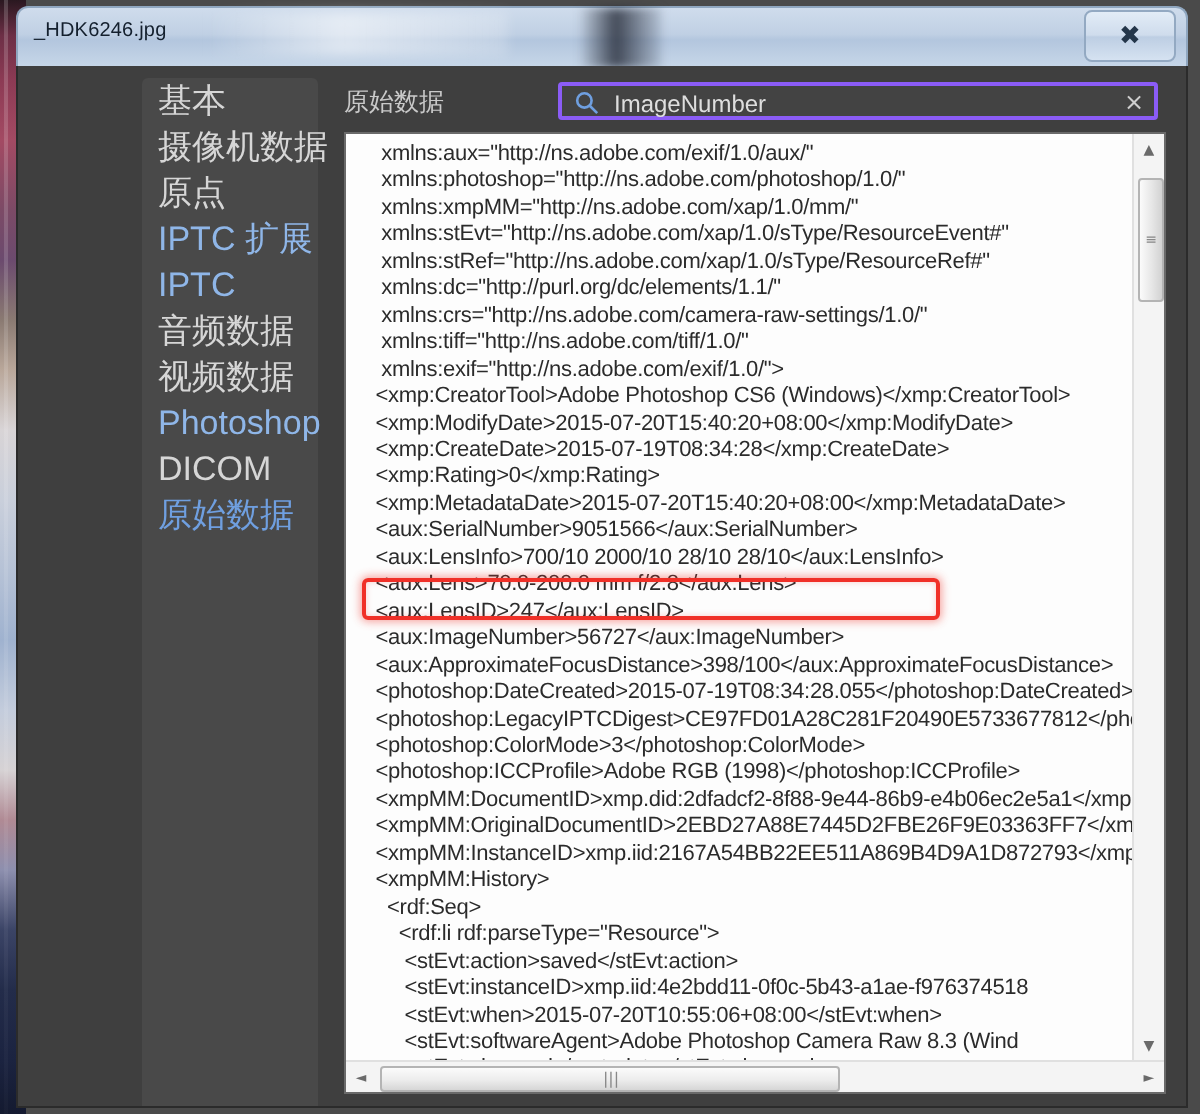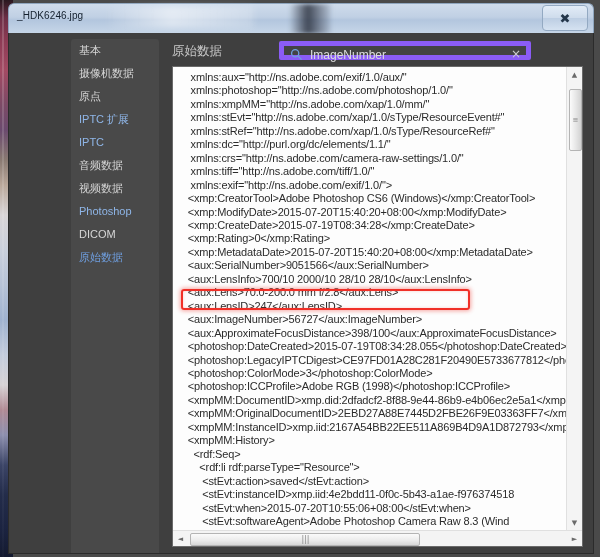--- a/index.html
+++ b/index.html
@@ -131,42 +131,42 @@
     left: 62px; top: 6px;
     width: 88px; bottom: 0;
     background: #494949;
     border-top-left-radius: 3px;
     border-top-right-radius: 3px;
   }
   .side-item {
     height: 23px;
     line-height: 23px;
     padding-left: 8px;
-    font-size: 11px;
+    font-size: 17px;
     color: #d6d6d6;
     white-space: nowrap;
     cursor: pointer;
   }
   .side-item.blue { color: #8fb6e8; }
   .side-item.sel  { color: #6f9fe0; }
 
   
   .pane-label {
     position: absolute;
     left: 163px; top: 10px;
     font-size: 12.5px;
     color: #c9c9c9;
     white-space: nowrap;
   }
   .searchbox {
     position: absolute;
     left: 270px; top: 8px;
-    width: 252px; height: 19px;
+    width: 300px; height: 19px;
     background: #434343;
-    border: 5px solid #8b5cf6;
+    border: 2px solid #8b5cf6;
     border-radius: 2px;
     box-sizing: border-box;
   }
   .search-icon {
     position: absolute;
     left: 6px; top: 2px;
     width: 13px; height: 13px;
   }
   .search-icon svg { display: block; }
   .search-val {

